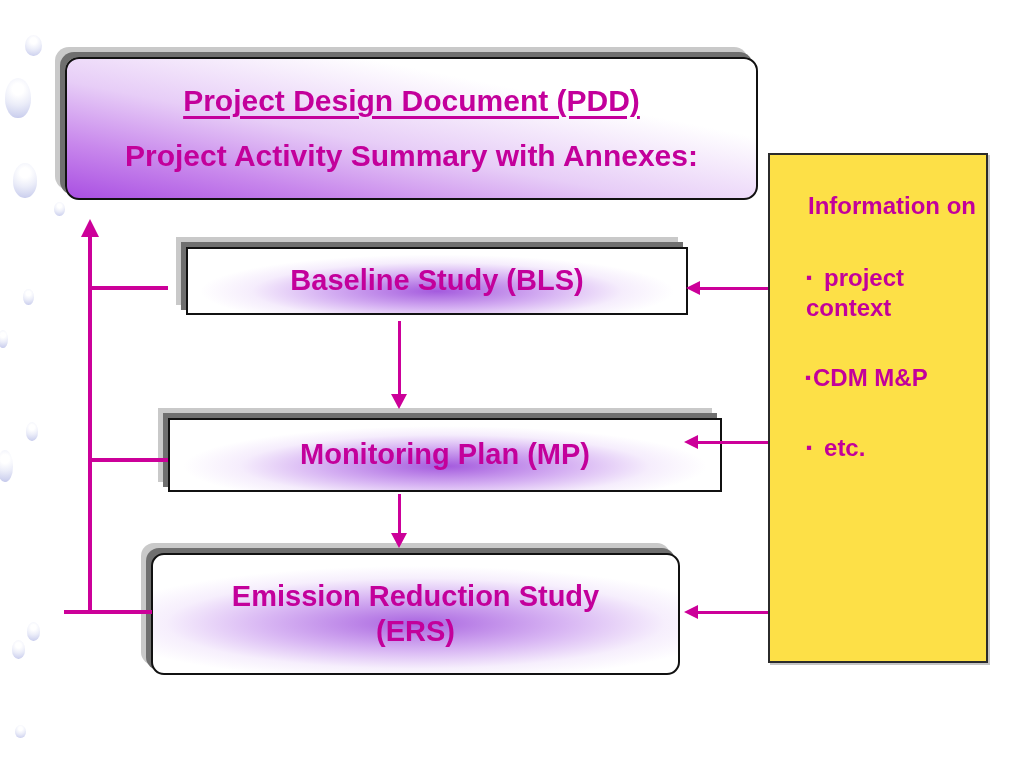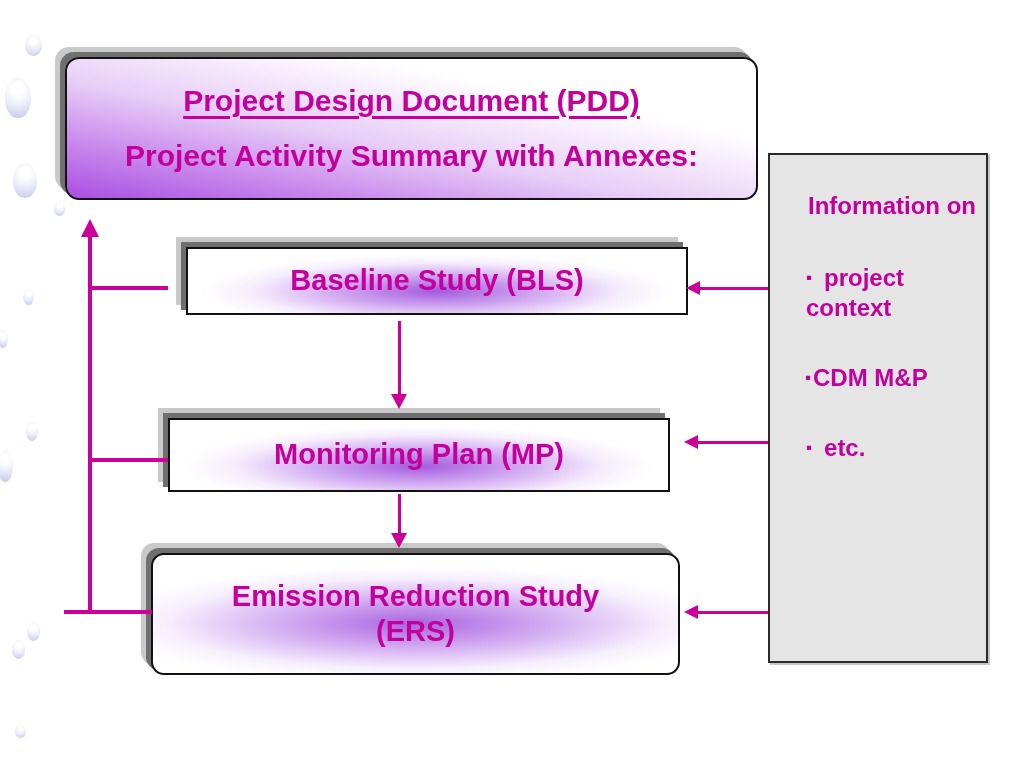--- a/index.html
+++ b/index.html
@@ -26,29 +26,29 @@
     font-size:30px;line-height:1.2;justify-content:space-evenly;padding:6px 0;border-radius:14px;
   }
   #title-box .underlined{text-decoration:underline;text-decoration-thickness:3px;text-underline-offset:5px;}
   .glow-box{
     background:
       radial-gradient(ellipse 58% 70% at 50% 66%, rgba(148,62,216,0.85) 0%, rgba(178,110,232,0.55) 38%, rgba(220,190,245,0.28) 64%, rgba(255,255,255,0) 82%),
       #ffffff;
     font-size:29px;line-height:1.22;
   }
   #box-bls{left:186px;top:247px;width:502px;height:68px;}
-  #box-mp{left:168px;top:418px;width:502px;height:74px;}
+  #box-mp{left:168px;top:418px;width:554px;height:74px;}
   #box-ers{left:151px;top:553px;width:529px;height:122px;padding:0 58px;
     background:
       radial-gradient(ellipse 72% 58% at 50% 58%, rgba(148,62,216,0.8) 0%, rgba(178,110,232,0.5) 40%, rgba(220,190,245,0.25) 66%, rgba(255,255,255,0) 84%),
       #ffffff; border-radius: 13px;}
   
   #info-panel{
     position:absolute;left:768px;top:153px;width:220px;height:510px;box-sizing:border-box;
-    background:#e5e5e5;border:2px solid #2b2b2b;box-shadow:2px 2px 0 rgba(150,150,150,.55);
+    background:#fde047;border:2px solid #2b2b2b;box-shadow:2px 2px 0 rgba(150,150,150,.55);
     color:#c3009b;font-size:24px;line-height:1.25;padding:36px 8px 0 18px;
   }
   #info-heading{margin-left:20px;margin-bottom:42px;}
   .info-item{margin-left:18px;margin-bottom:40px;}
   .info-item.tight{margin-left:17px;}
   .bullet{font-size:17px;vertical-align:3px;margin-right:12px;}
   .info-item.tight .bullet{margin-right:2px;}
   
   .mline{position:absolute;background:#cc0099;}
   .tri{position:absolute;width:0;height:0;}

